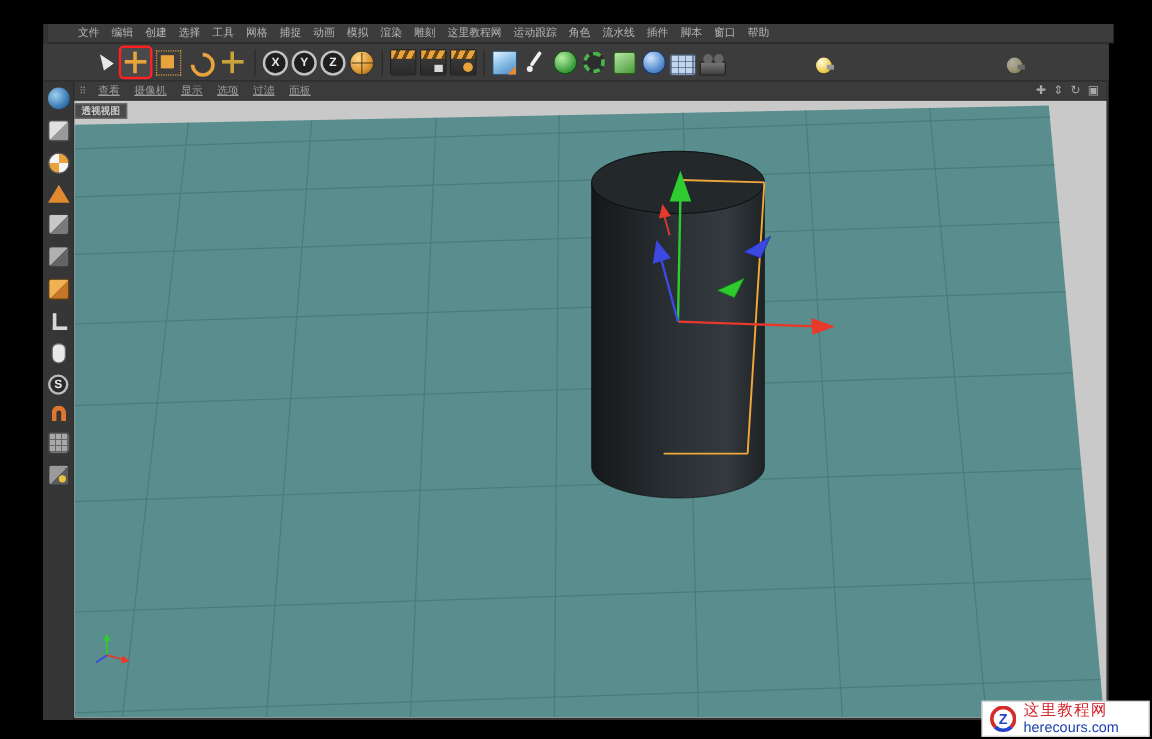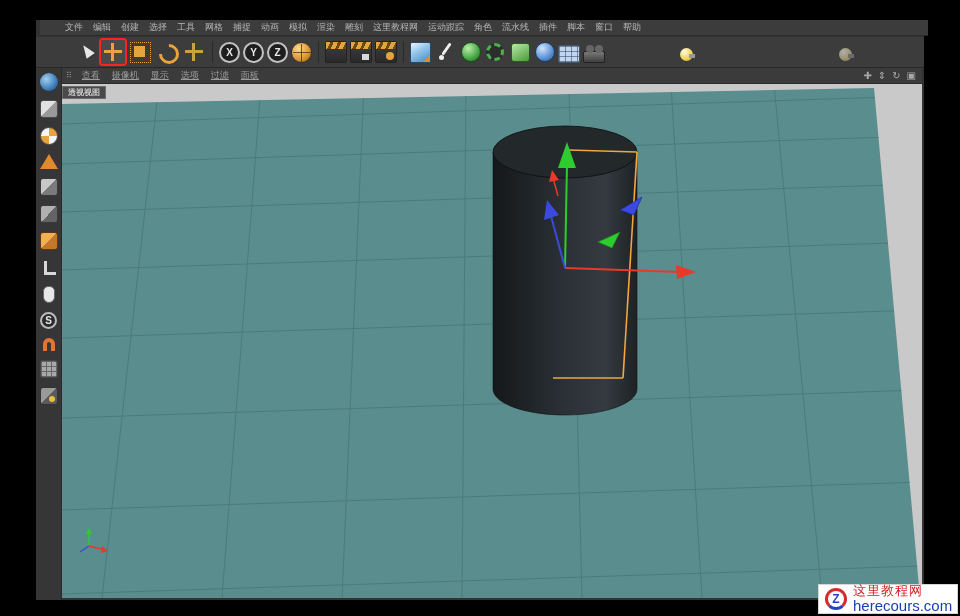--- a/index.html
+++ b/index.html
@@ -114,21 +114,21 @@
   .view-tab { position:absolute; left:0; top:2px; background:#4a4a4a; border:1px solid #6e6e6e;
     color:#c8c8c8; font-size:8px; padding:1px 5px; line-height:9px; }
 
   
   .watermark { position:absolute; right:2px; bottom:2px; width:140px; height:30px; background:#fff;
     border:1px solid #d5d5d5; display:flex; align-items:center; padding:2px 6px; gap:6px; }
   .wm-logo { width:22px; height:22px; border-radius:50%; border:3px solid #d42b2b; border-bottom-color:#2244cc;
     color:#2244cc; font-weight:bold; font-size:12px; display:flex; align-items:center; justify-content:center; flex:0 0 auto; }
   .wm-text { display:flex; flex-direction:column; align-items:flex-start; line-height:1.1; }
   .wm-title { color:#d4232a; font-size:13px; font-weight:normal; letter-spacing:1px;text-align:center; }
-  .wm-url { color:#1a3fb0; font-size:15px; }
+  .wm-url { color:#1a3fb0; font-size:12px; }
 </style>
 </head>
 <body>
 
 <div class="app">
 
   <div class="menubar">
     <span class="menu-item">文件</span>
     <span class="menu-item">编辑</span>
     <span class="menu-item">创建</span>

